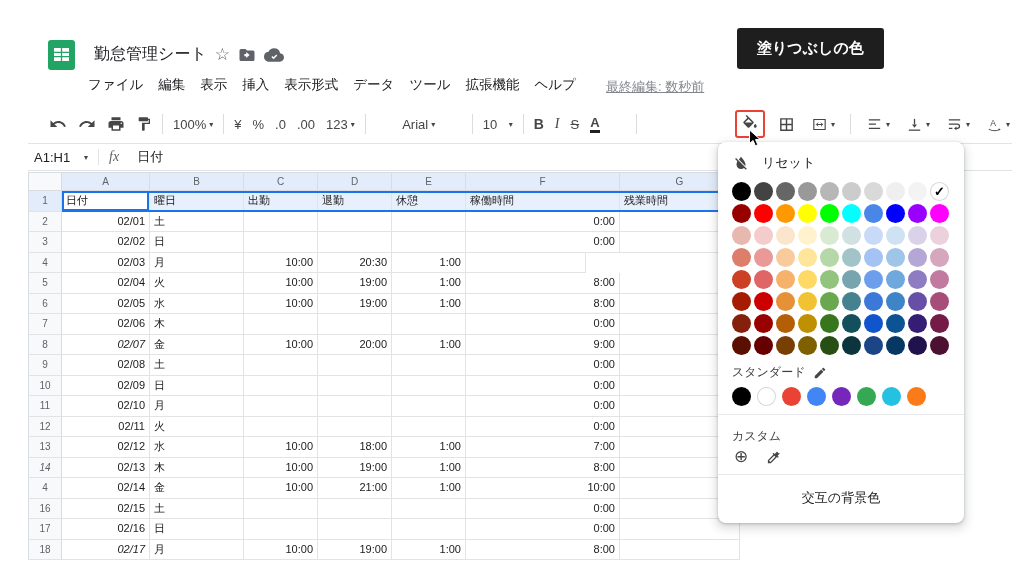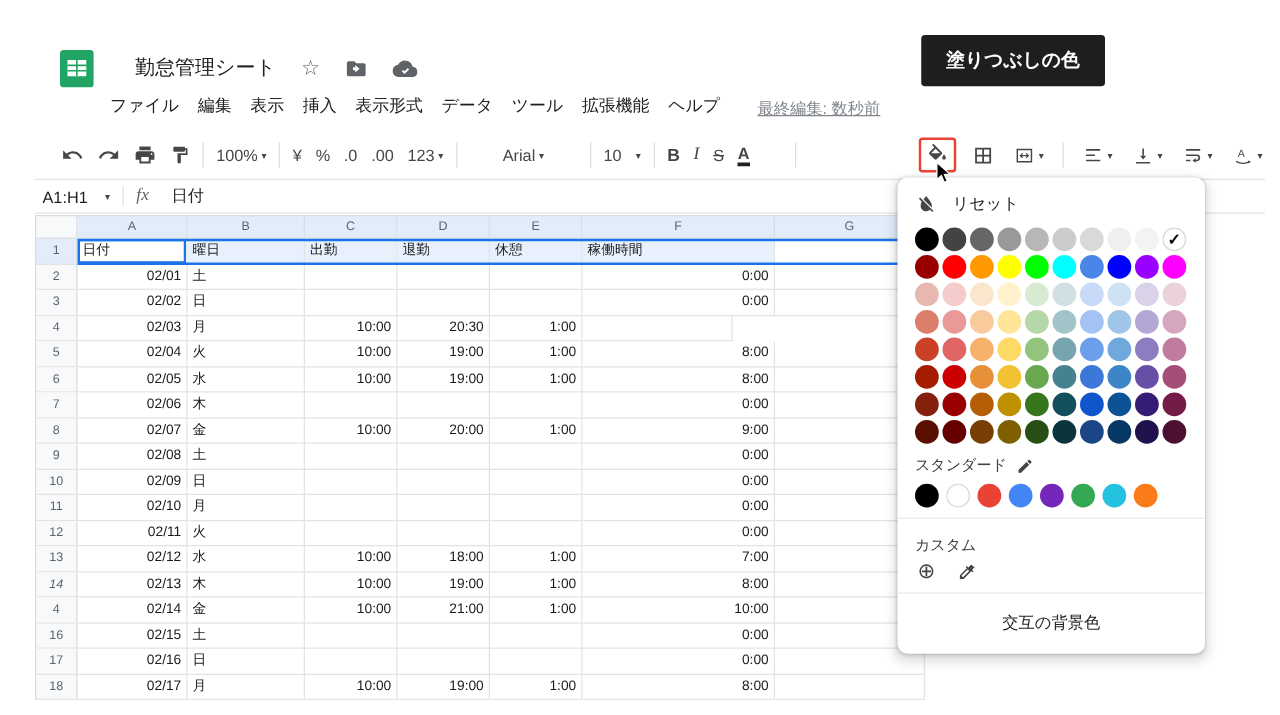--- a/index.html
+++ b/index.html
@@ -1,21 +1,21 @@
 <!DOCTYPE html>
 <html><head>
 <meta charset="utf-8">
 <style>
   *{box-sizing:border-box;margin:0;padding:0}
   body{width:1024px;height:572px;position:relative;overflow:hidden;background:#fff;
        font-family:"Liberation Sans",sans-serif;color:#202124}
   svg{display:block}
   .ico{fill:#444746}
   #logo{position:absolute;left:48px;top:40px}
-  #title-row{position:absolute;left:108px;top:44px;display:flex;align-items:center;gap:20px}
+  #title-row{position:absolute;left:94px;top:44px;display:flex;align-items:center;gap:8px}
   #doc-title{font-size:16px;color:#202124}
   .hdr-ic{color:#5f6368;font-size:17px;line-height:18px}
   #menu-bar{position:absolute;left:88px;top:76px;display:flex;gap:15px;font-size:13.5px;color:#202124}
   #last-edited{position:absolute;left:606px;top:78px;font-size:13px;color:#80868b;text-decoration:underline}
   #toolbar-left{position:absolute;left:46px;top:109px;height:30px;display:flex;align-items:center;gap:5px;font-size:13px;color:#444746}
   #toolbar-right{position:absolute;left:735px;top:109px;height:30px;display:flex;align-items:center;gap:10px;color:#444746}
   .tbtn{display:flex;align-items:center;justify-content:flex-start;gap:3px;height:26px;padding:0 3px;border-radius:4px}
   .tdiv{width:1px;height:20px;background:#dadce0;margin:0 2px}
   .gapdiv{margin-left:28px}
   .carat{font-size:8px;color:#444746}
@@ -241,20 +241,21 @@
       <div class="hcell selh" style="width: 120px;">G</div>
     </div>
     <div class="srow">
       <div class="rhead selh" style="width: 34px;">1</div>
       <div class="cell al-l activec" style="width: 88px;">日付</div>
       <div class="cell al-l selc" style="width: 94px;">曜日</div>
       <div class="cell al-l selc" style="width: 74px;">出勤</div>
       <div class="cell al-l selc" style="width: 74px;">退勤</div>
       <div class="cell al-l selc" style="width: 74px;">休憩</div>
       <div class="cell al-l selc" style="width: 154px;">稼働時間</div>
+      <div class="cell al-l selc" style="width: 120px;">残業時間</div>
     </div>
     <div class="srow">
       <div class="rhead" style="width: 34px;">2</div>
       <div class="cell al-r" style="width: 88px;">02/01</div>
       <div class="cell al-l" style="width: 94px;">土</div>
       <div class="cell al-r" style="width: 74px;"></div>
       <div class="cell al-r" style="width: 74px;"></div>
       <div class="cell al-r" style="width: 74px;"></div>
       <div class="cell al-r" style="width: 154px;">0:00</div>
       <div class="cell al-r" style="width: 120px;"></div>
@@ -303,21 +304,21 @@
       <div class="cell al-r" style="width: 88px;">02/06</div>
       <div class="cell al-l" style="width: 94px;">木</div>
       <div class="cell al-r" style="width: 74px;"></div>
       <div class="cell al-r" style="width: 74px;"></div>
       <div class="cell al-r" style="width: 74px;"></div>
       <div class="cell al-r" style="width: 154px;">0:00</div>
       <div class="cell al-r" style="width: 120px;"></div>
     </div>
     <div class="srow">
       <div class="rhead" style="width: 34px;">8</div>
-      <div class="cell al-r" style="width: 88px;">02/07</div>
+      <div class="cell al-r" style="width: 88px; font-style: italic;">02/07</div>
       <div class="cell al-l" style="width: 94px;">金</div>
       <div class="cell al-r" style="width: 74px;">10:00</div>
       <div class="cell al-r" style="width: 74px;">20:00</div>
       <div class="cell al-r" style="width: 74px;">1:00</div>
       <div class="cell al-r" style="width: 154px;">9:00</div>
       <div class="cell al-r" style="width: 120px;"></div>
     </div>
     <div class="srow">
       <div class="rhead" style="width: 34px;">9</div>
       <div class="cell al-r" style="width: 88px;">02/08</div>
@@ -403,21 +404,21 @@
       <div class="cell al-r" style="width: 88px;">02/16</div>
       <div class="cell al-l" style="width: 94px;">日</div>
       <div class="cell al-r" style="width: 74px;"></div>
       <div class="cell al-r" style="width: 74px;"></div>
       <div class="cell al-r" style="width: 74px;"></div>
       <div class="cell al-r" style="width: 154px;">0:00</div>
       <div class="cell al-r" style="width: 120px;"></div>
     </div>
     <div class="srow">
       <div class="rhead" style="width: 34px;">18</div>
-      <div class="cell al-r" style="width: 88px;">02/17</div>
+      <div class="cell al-r" style="width: 88px; font-style: italic;">02/17</div>
       <div class="cell al-l" style="width: 94px;">月</div>
       <div class="cell al-r" style="width: 74px;">10:00</div>
       <div class="cell al-r" style="width: 74px;">19:00</div>
       <div class="cell al-r" style="width: 74px;">1:00</div>
       <div class="cell al-r" style="width: 154px;">8:00</div>
       <div class="cell al-r" style="width: 120px;"></div>
     </div>
     <div id="sel-overlay"></div>
   </div>
 

